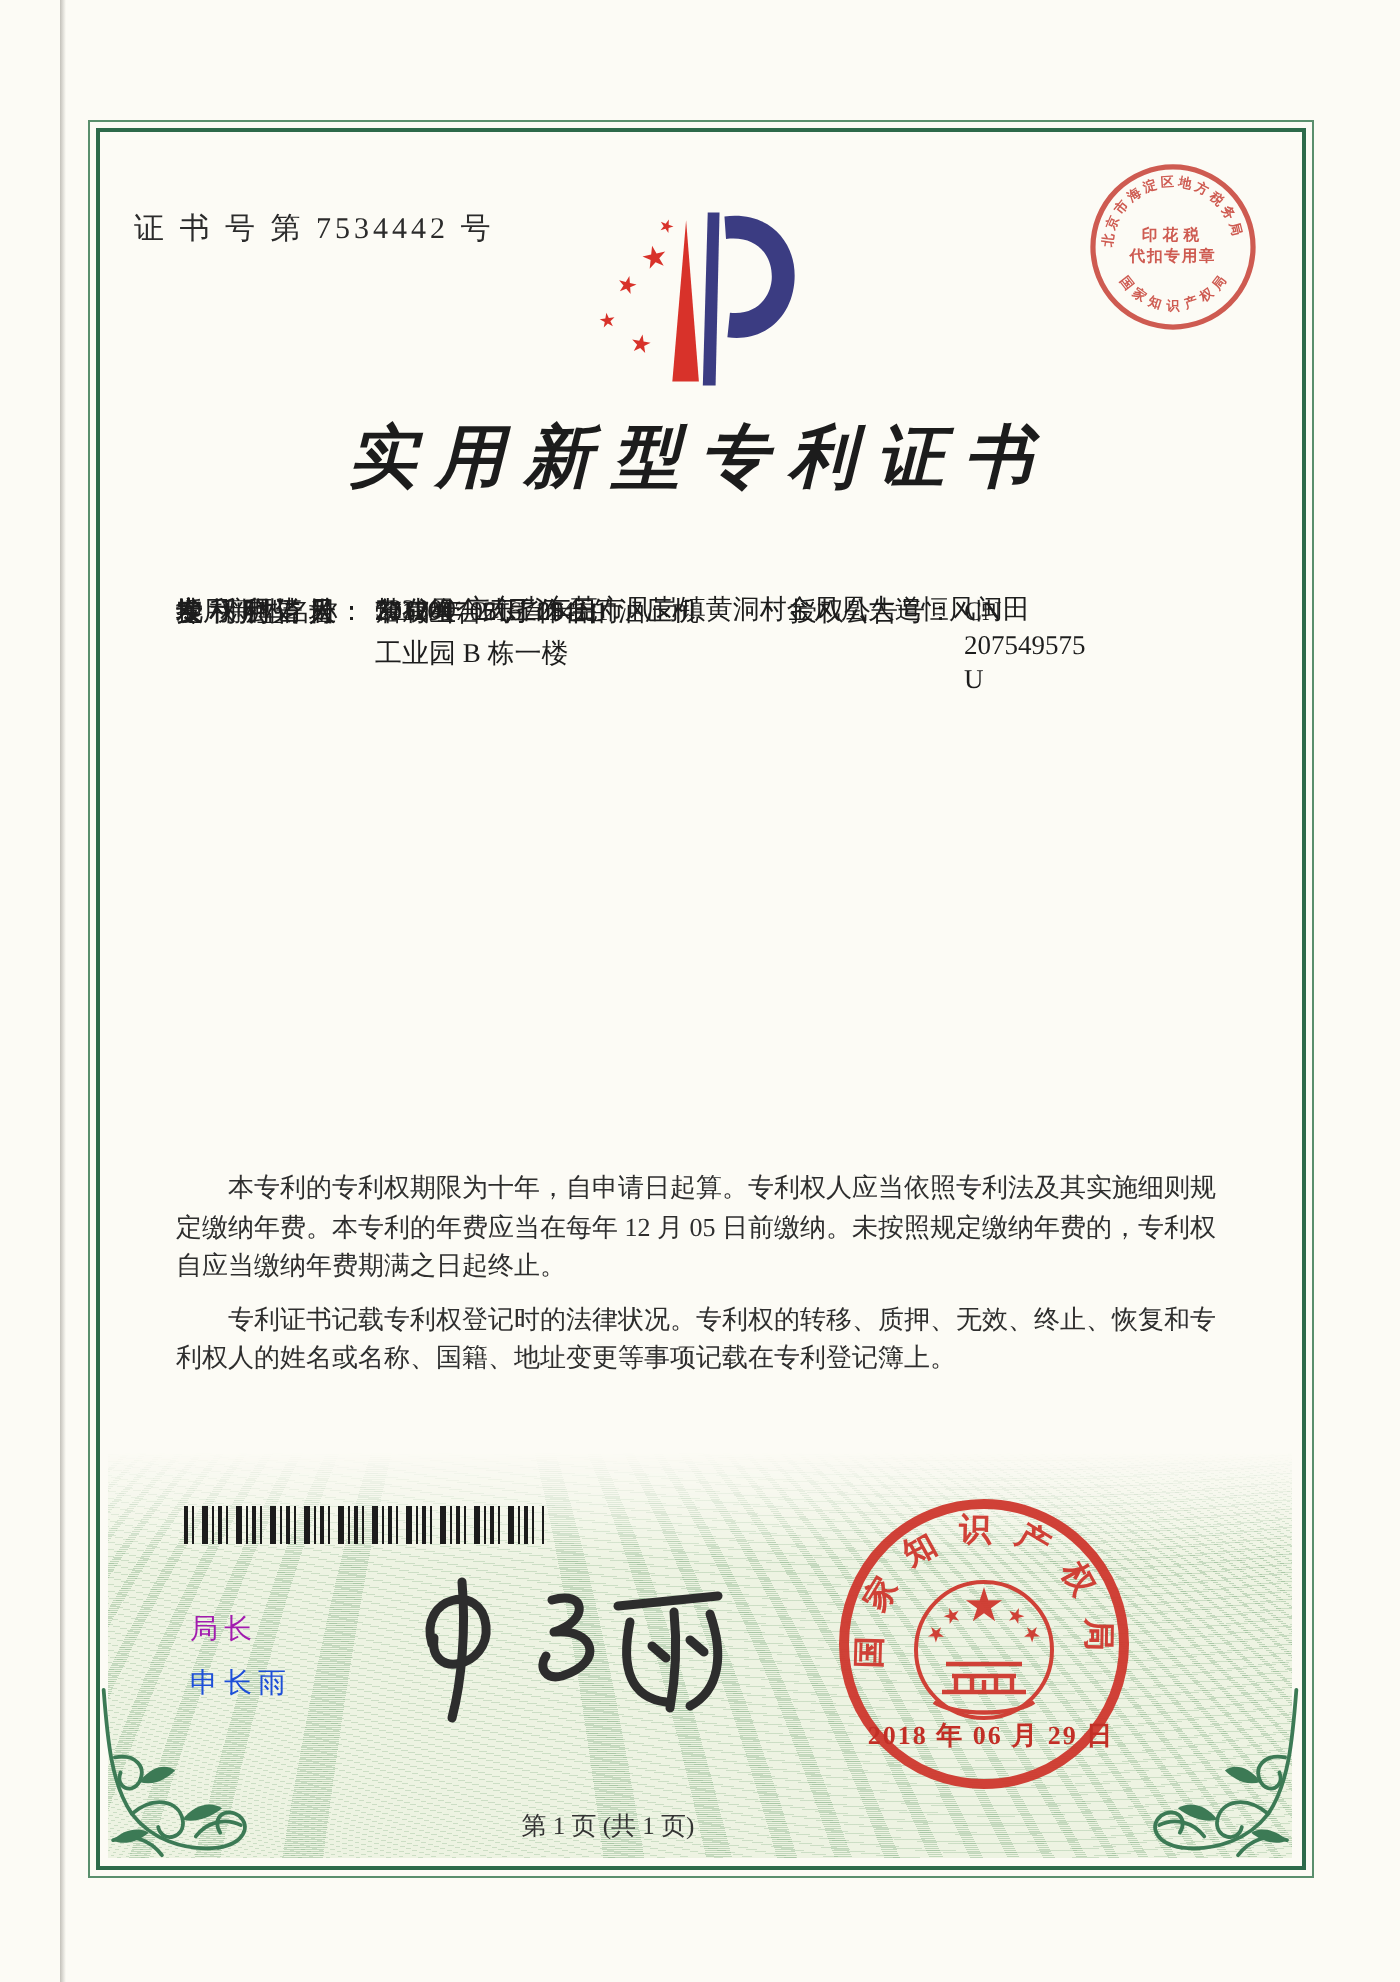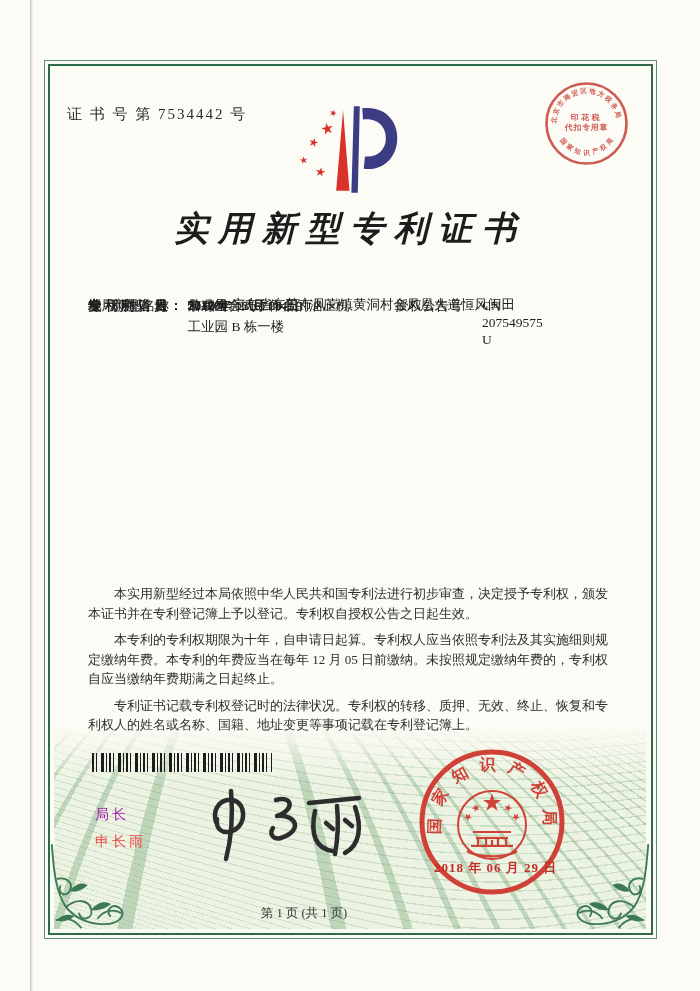--- a/index.html
+++ b/index.html
@@ -44,21 +44,21 @@
   .body-text{position:absolute;left:88px;top:584px;width:532px;
     font-size:13px;line-height:19.5px;color:#2e2e2e;}
   .body-text p{margin:0 0 7px;text-indent:2em;}
   .barcode{position:absolute;left:92px;top:753px;width:180px;height:19px;
     background:repeating-linear-gradient(90deg,
       #1c1c1c 0 2px, rgba(0,0,0,0) 2px 4px,
       #1c1c1c 4px 5px, rgba(0,0,0,0) 5px 9px,
       #1c1c1c 9px 12px, rgba(0,0,0,0) 12px 14px,
       #1c1c1c 14px 15px, rgba(0,0,0,0) 15px 17px);}
   .director-title{position:absolute;left:95px;top:806px;font-size:14px;letter-spacing:3px;color:#a21caf;}
-  .director-name{position:absolute;left:95px;top:833px;font-size:14px;letter-spacing:3px;color:#ef4444;}
+  .director-name{position:absolute;left:95px;top:833px;font-size:14px;letter-spacing:3px;color:#1d4ed8;}
   .signature{position:absolute;left:196px;top:786px;width:172px;height:78px;}
   .seal{position:absolute;left:417px;top:747px;width:150px;height:150px;opacity:.95;}
   .seal-date{position:absolute;left:423px;top:859px;width:145px;text-align:center;
     font-size:13px;font-weight:700;color:#c22f26;letter-spacing:1px;white-space:nowrap;}
   .tax-stamp{position:absolute;left:543px;top:80px;width:87px;height:87px;opacity:.88;}
   .footer{position:absolute;left:0;top:905px;width:608px;text-align:center;font-size:12.5px;color:#333;}
   .ornament{position:absolute;width:96px;height:94px;}
   .orn-left{left:48px;top:843px;}
   .orn-right{left:556px;top:843px;transform:scaleX(-1);}
 </style>
@@ -136,21 +136,20 @@
         <span class="val">2018 年 06 月 29 日</span>
       <span class="grant-right">
         <span class="lbl">授权公告号</span>
           <span class="colon">：</span>
           <span class="val">CN 207549575 U</span>
       </span>
     </div>
   </div>
 
   <div class="body-text">
-    <p>本实用新型经过本局依照中华人民共和国专利法进行初步审查，决定授予专利权，颁发本证书并在专利登记簿上予以登记。专利权自授权公告之日起生效。</p>
     <p>本专利的专利权期限为十年，自申请日起算。专利权人应当依照专利法及其实施细则规定缴纳年费。本专利的年费应当在每年 12 月 05 日前缴纳。未按照规定缴纳年费的，专利权自应当缴纳年费期满之日起终止。</p>
     <p>专利证书记载专利权登记时的法律状况。专利权的转移、质押、无效、终止、恢复和专利权人的姓名或名称、国籍、地址变更等事项记载在专利登记簿上。</p>
   </div>
 
   <div class="barcode"></div>
 
   <div class="director-title">局长</div>
   <div class="director-name">申长雨</div>
 
   <svg class="signature" viewBox="0 0 172 78">

